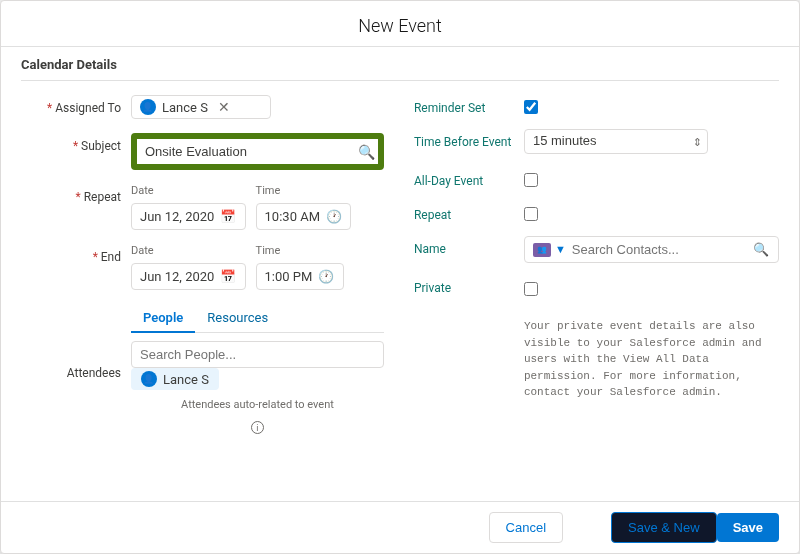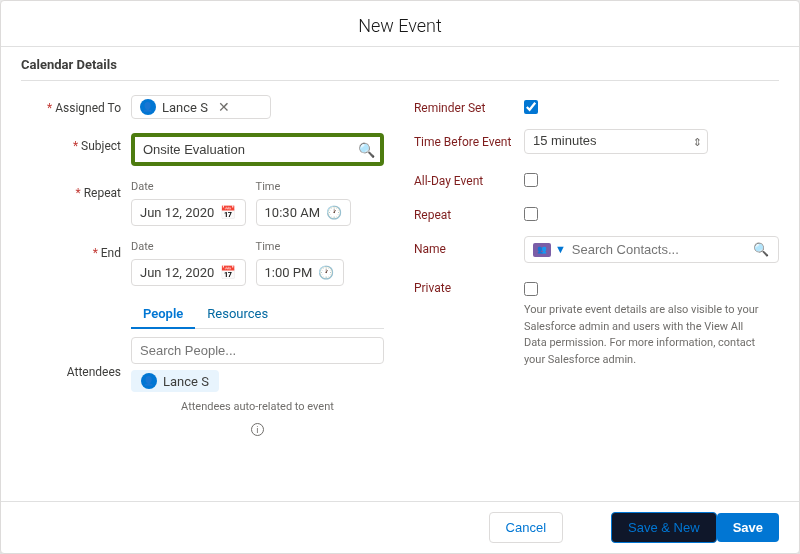--- a/index.html
+++ b/index.html
@@ -89,21 +89,21 @@
       font-size: 9px;
       flex-shrink: 0;
     }
     .assigned-tag .close-btn {
       cursor: pointer;
       color: #706e6b;
       font-size: 14px;
       margin-left: 4px;
     }
     .text-input {
-      border: 4px solid #4d7c0f;
+      border: 6px solid #4d7c0f;
       border-radius: 4px;
       padding: 5px 8px;
       font-size: 13px;
       width: 100%;
       color: #3e3e3c;
       outline: none;
       background: #fff;
     }
     .input-with-icon {
       position: relative;
@@ -147,21 +147,21 @@
       color: #3e3e3c;
     }
     .date-input-wrap .icon, .time-input-wrap .icon {
       color: #706e6b;
       font-size: 13px;
     }
     .right-label {
       width: 110px;
       min-width: 110px;
       font-size: 12px;
-      color: #7f1d1d;
+      color: #0f766e;
       padding-top: 6px;
       padding-right: 10px;
     }
     .checkbox-wrap {
       display: flex;
       align-items: center;
       gap: 6px;
       padding-top: 5px;
     }
     .checkbox-wrap input[type=checkbox] {
@@ -215,21 +215,20 @@
     }
     .search-people-input {
       border: 1px solid #dddbda;
       border-radius: 4px;
       padding: 5px 8px;
       font-size: 13px;
       width: 100%;
       color: #3e3e3c;
       outline: none;
       background: #fff;
-      margin-bottom: 6px;
     }
     .attendee-tag {
       display: inline-flex;
       align-items: center;
       gap: 6px;
       padding: 3px 10px;
       background: #e8f4fd;
       border-radius: 4px;
       font-size: 13px;
       margin-bottom: 4px;
@@ -307,22 +306,23 @@
       color: #706e6b;
       font-size: 13px;
     }
     .private-section-right {
       flex: 1;
     }
     .private-note {
       font-size: 11px;
       color: #706e6b;
       line-height: 1.5;
-      margin-top: 6px;
+      margin-top: 22px;
       max-width: 240px;
+      font-family: Liberation Mono, monospace;
     }
     .modal-footer {
       display: flex;
       justify-content: flex-end;
       align-items: center;
       padding: 10px 20px;
       border-top: 1px solid #e0e0e0;
       flex-shrink: 0;
     }
     .btn {

